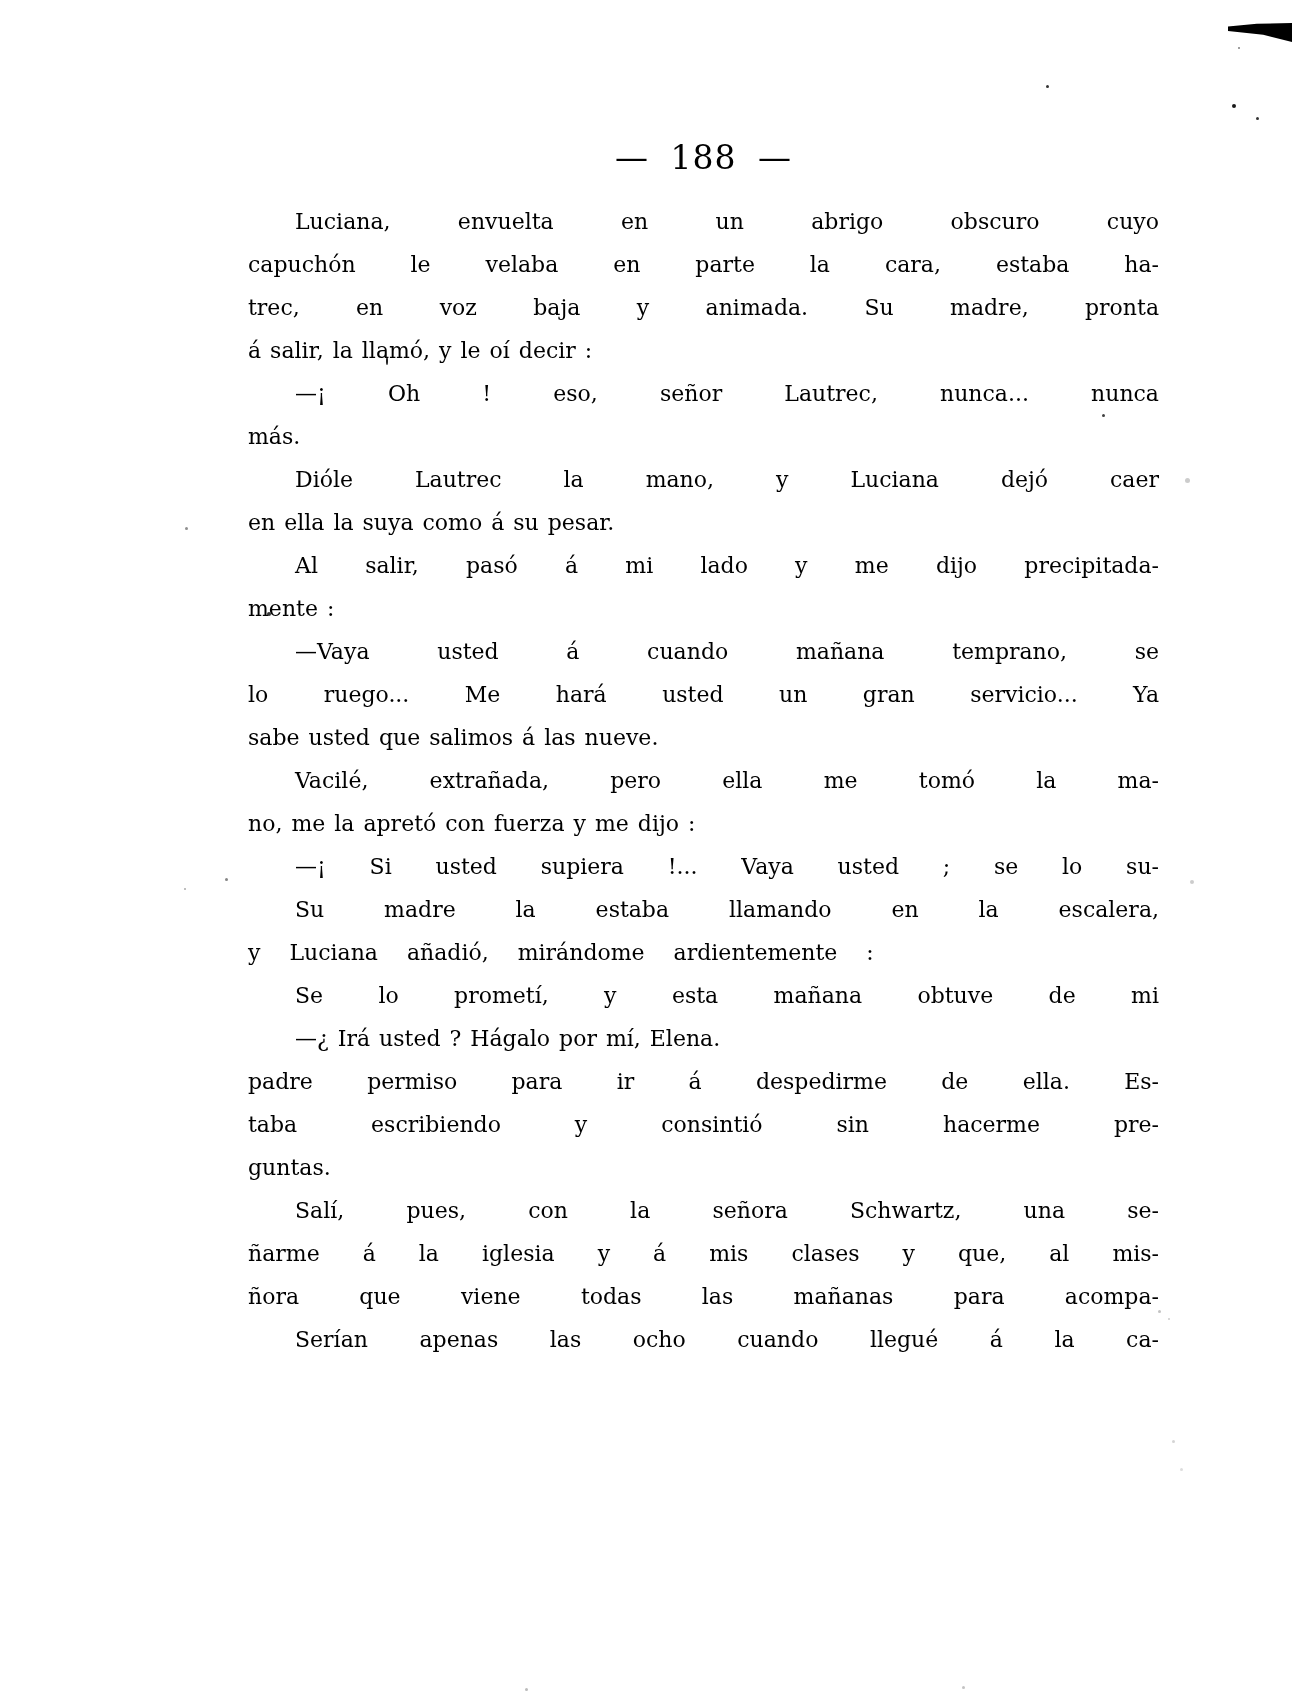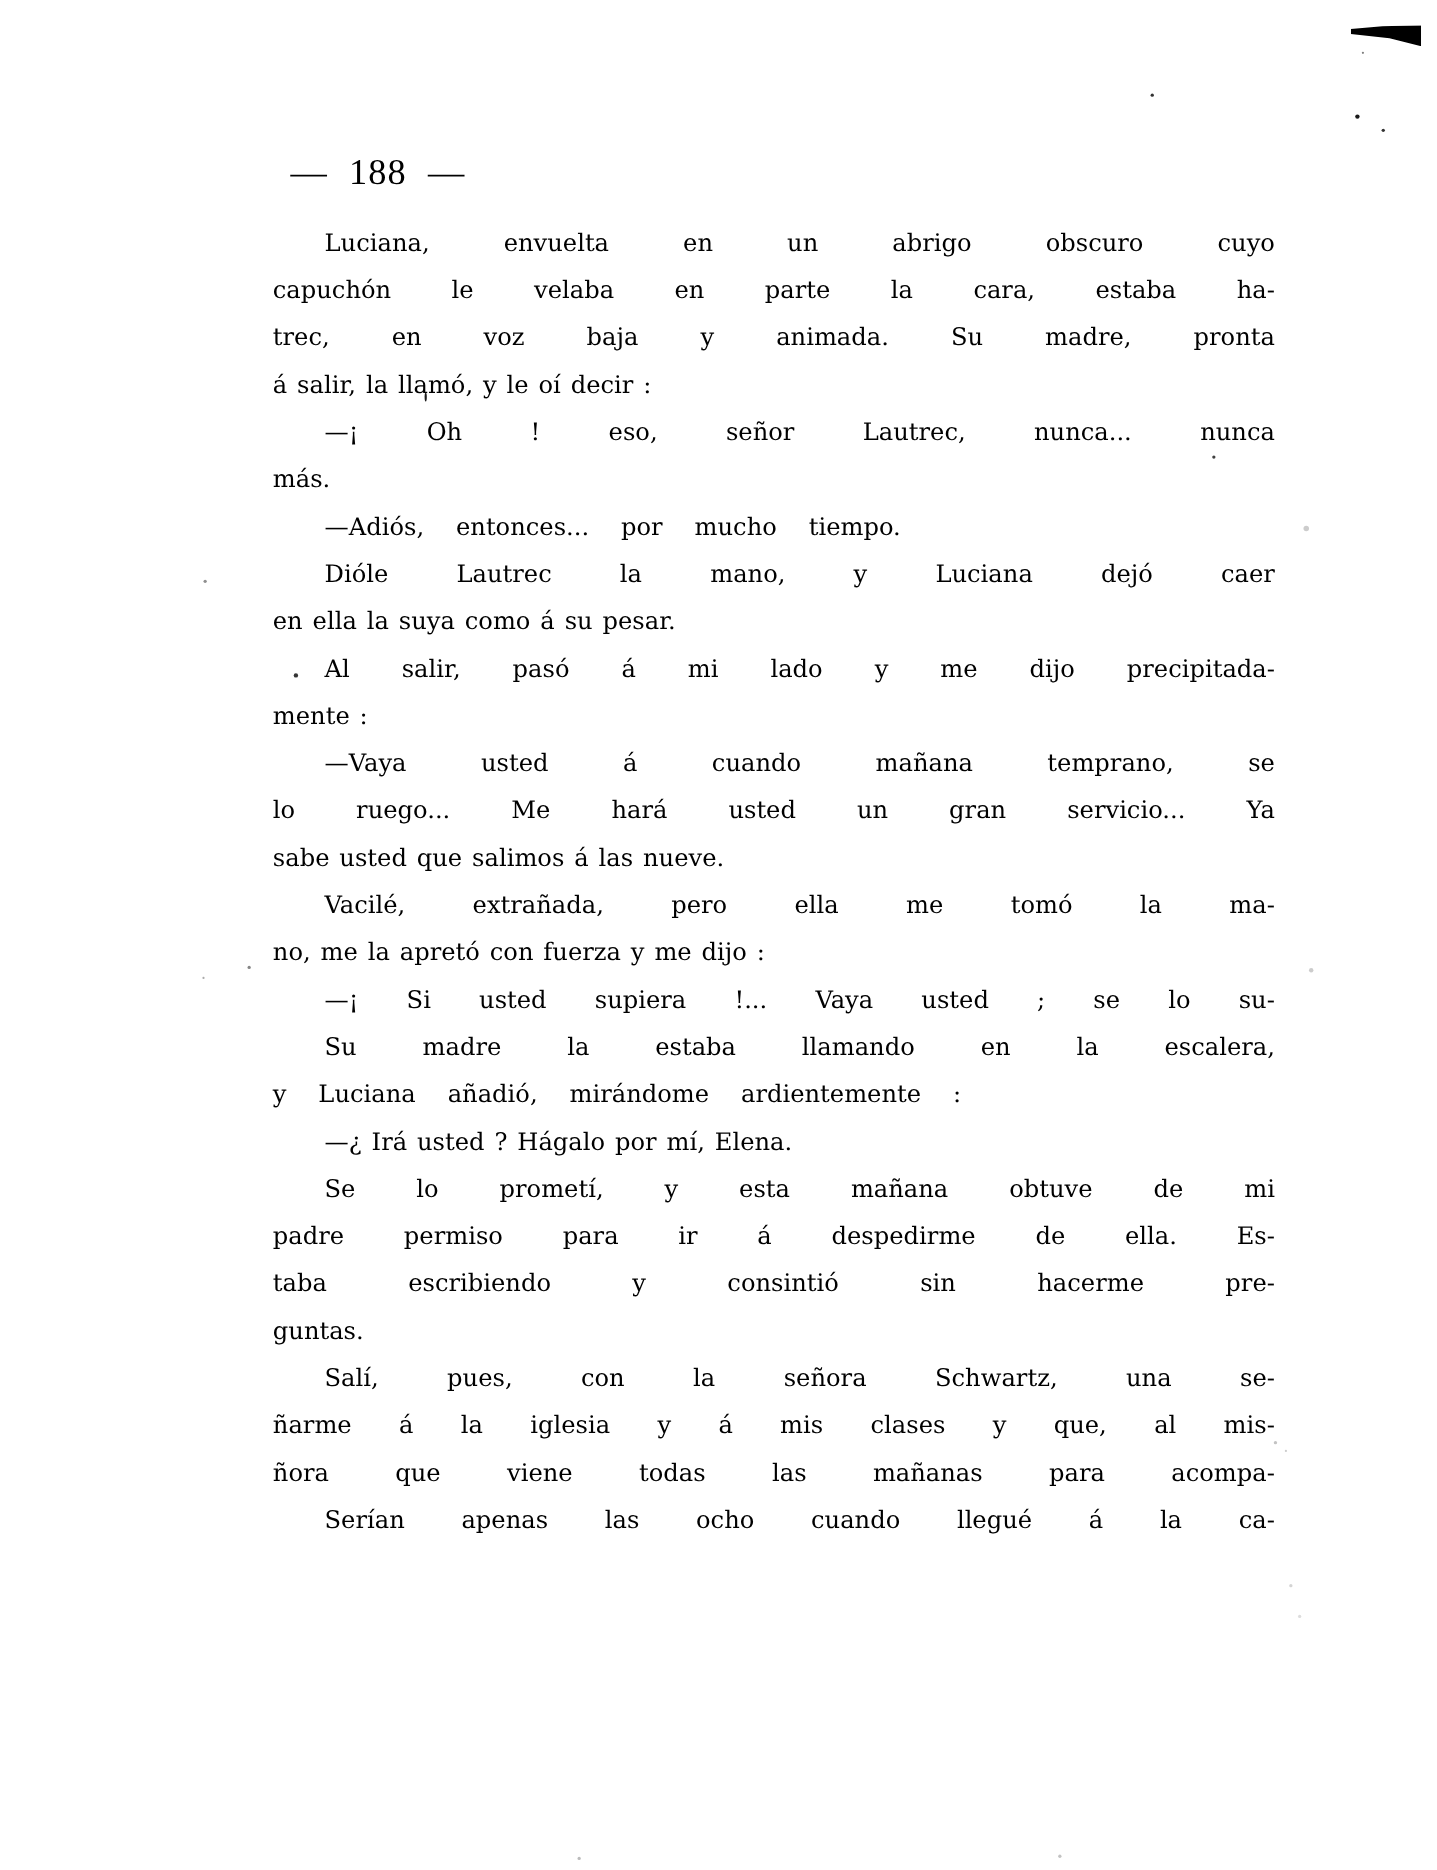--- a/index.html
+++ b/index.html
@@ -6,23 +6,23 @@
   body{
     width:1306px;height:1700px;
     background:#ffffff;
     font-family:"DejaVu Serif","Liberation Serif",serif;
     color:#000;
     position:relative;
     overflow:hidden;
   }
   .page{position:absolute;left:0;top:0;width:1306px;height:1700px;background:#fff;}
   .page-number{
-    position:absolute;left:264px;top:136px;width:911px;
-    font-size:33px;line-height:43px;
-    word-spacing:10px;letter-spacing:1px;font-family:Liberation Serif, serif;
+    position:absolute;left:248px;top:136px;width:911px;
+    text-align:center;font-size:33px;line-height:43px;
+    word-spacing:10px;letter-spacing:1px;
   }
   .text-block{
     position:absolute;left:248px;top:200px;width:911px;
     font-size:22px;line-height:43px;
     word-spacing:2px;
   }
   .line{height:43px;}
   .line.indent{text-indent:47px;}
   .line.justify{text-align:justify;text-align-last:justify;}
   .line.wide{word-spacing:22px;}
@@ -39,35 +39,34 @@
 <div class="page">
   <div class="page-number">— 188 —</div>
 
   <div class="text-block" id="text-block">
       <div class="line indent justify">Luciana, envuelta en un abrigo obscuro cuyo</div>
       <div class="line justify">capuchón le velaba en parte la cara, estaba ha-</div>
       <div class="line justify">trec, en voz baja y animada. Su madre, pronta</div>
       <div class="line">á salir, la llamó, y le oí decir :</div>
       <div class="line indent justify">—¡ Oh ! eso, señor Lautrec, nunca... nunca</div>
       <div class="line">más.</div>
-      <div class="line indent wide">—Adiós, entonces... por mucho tiempo.</div>
       <div class="line indent justify">Dióle Lautrec la mano, y Luciana dejó caer</div>
       <div class="line">en ella la suya como á su pesar.</div>
       <div class="line indent justify">Al salir, pasó á mi lado y me dijo precipitada-</div>
       <div class="line">mente :</div>
       <div class="line indent justify">—Vaya usted á cuando mañana temprano, se</div>
       <div class="line justify">lo ruego... Me hará usted un gran servicio... Ya</div>
       <div class="line">sabe usted que salimos á las nueve.</div>
       <div class="line indent justify">Vacilé, extrañada, pero ella me tomó la ma-</div>
       <div class="line">no, me la apretó con fuerza y me dijo :</div>
       <div class="line indent justify">—¡ Si usted supiera !... Vaya usted ; se lo su-</div>
       <div class="line indent justify">Su madre la estaba llamando en la escalera,</div>
       <div class="line wide">y Luciana añadió, mirándome ardientemente :</div>
+      <div class="line indent justify">Se lo prometí, y esta mañana obtuve de mi</div>
       <div class="line indent">—¿ Irá usted ? Hágalo por mí, Elena.</div>
-      <div class="line indent justify">Se lo prometí, y esta mañana obtuve de mi</div>
       <div class="line justify">padre permiso para ir á despedirme de ella. Es-</div>
       <div class="line justify">taba escribiendo y consintió sin hacerme pre-</div>
       <div class="line">guntas.</div>
       <div class="line indent justify">Salí, pues, con la señora Schwartz, una se-</div>
       <div class="line justify">ñarme á la iglesia y á mis clases y que, al mis-</div>
       <div class="line justify">ñora que viene todas las mañanas para acompa-</div>
       <div class="line indent justify">Serían apenas las ocho cuando llegué á la ca-</div>
     </div>
 
   <div class="corner-mark"></div>

